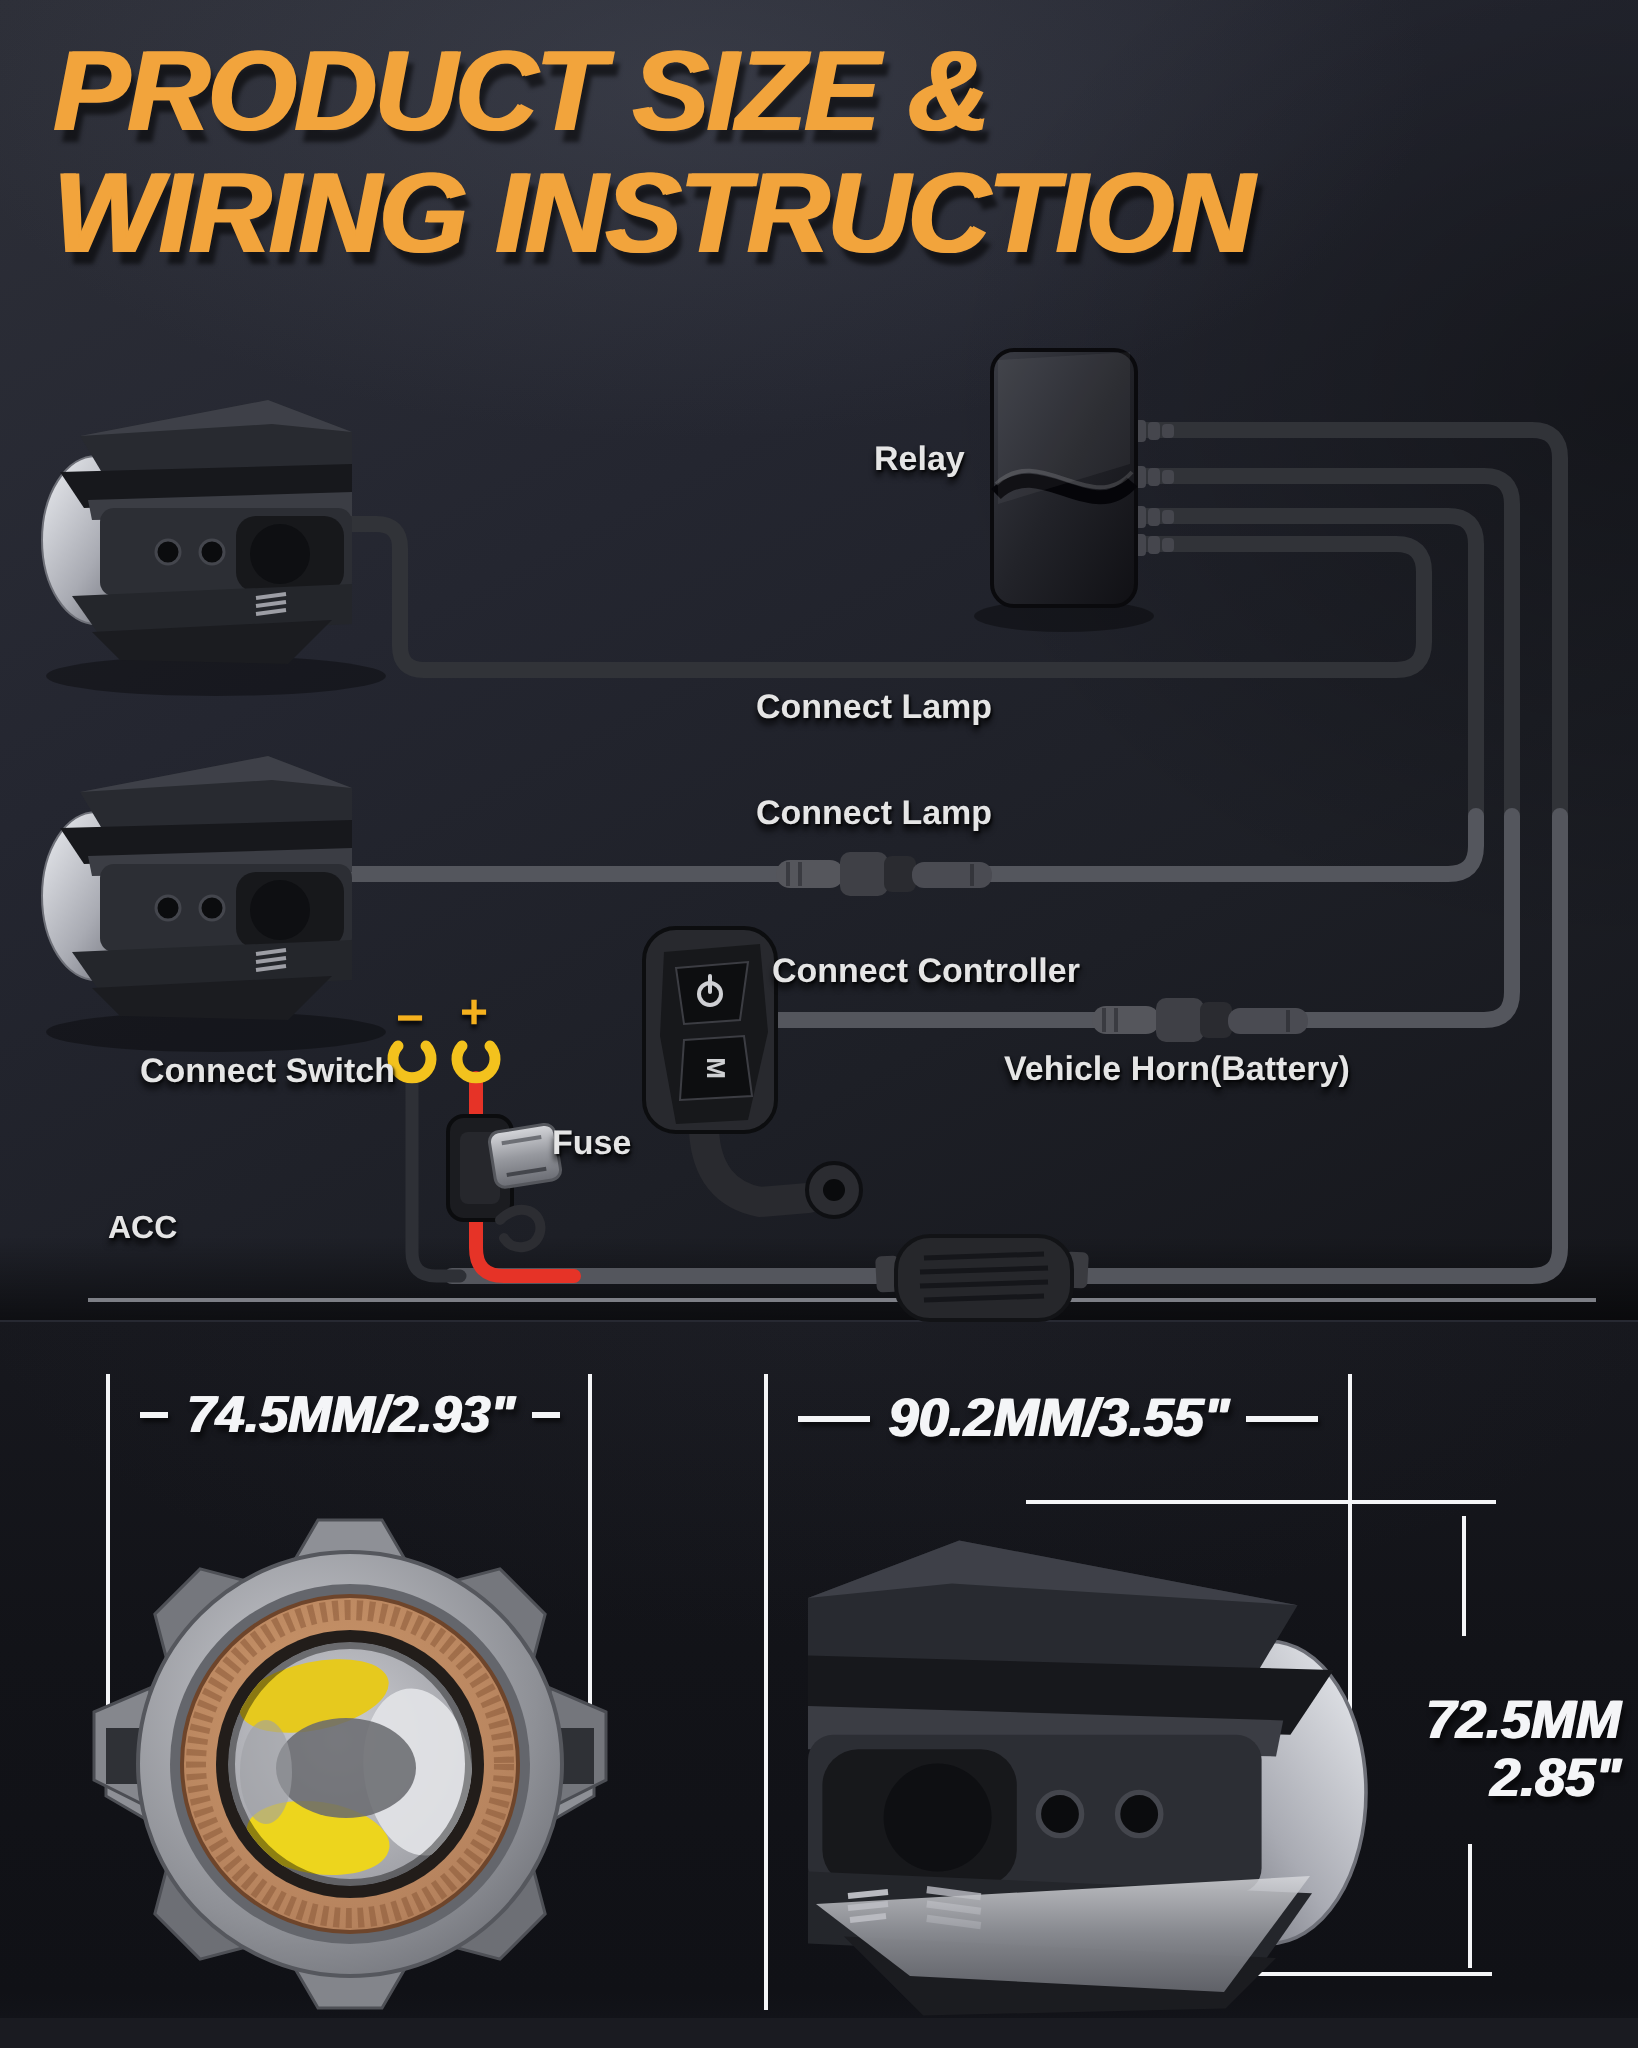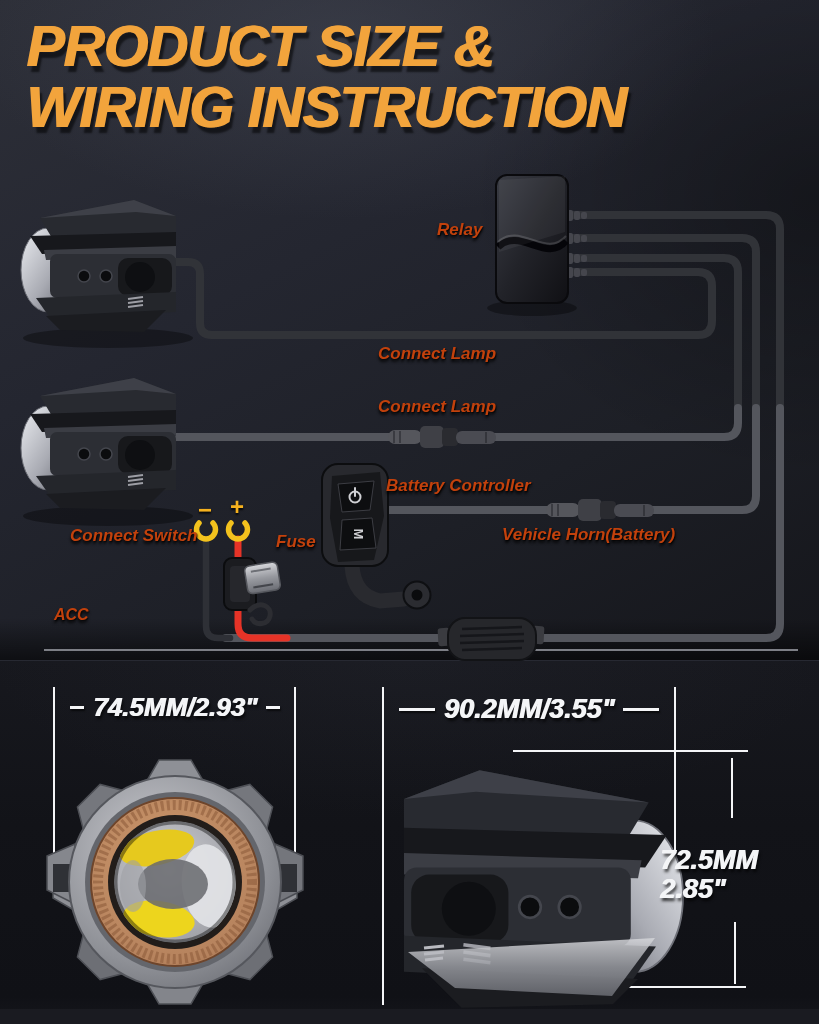--- a/index.html
+++ b/index.html
@@ -31,39 +31,39 @@
   
   .title{
     position:absolute;left:26px;top:16px;z-index:5;
     font-style:italic;font-weight:bold;font-size:57px;line-height:1.07;
     color:#F2A43C;letter-spacing:-1px;
     text-shadow:1.6px 0 0 #F2A43C, 4px 6px 2px rgba(0,0,0,.55);
     white-space:nowrap;
   }
   
   .lbl{
-    position:absolute;z-index:6;color:#c2410c;
-    font-style:italic;font-weight:bold;font-size:17px;white-space:nowrap;
+    position:absolute;z-index:6;color:#e5e5e5;
+    font-weight:bold;font-size:17px;white-space:nowrap;
     text-shadow:0 3px 3px rgba(0,0,0,.85), 1px 1px 1px rgba(0,0,0,.6);
   }
   .lbl.big{font-size:16px;}
   .sign{
     position:absolute;z-index:6;color:#F5B11E;
     font-weight:bold;font-size:24px;line-height:1;
     text-shadow:0 2px 2px rgba(0,0,0,.8);
   }
   
   .dim{
     position:absolute;z-index:6;display:flex;align-items:center;justify-content:center;gap:9px;
     color:#F4F5F7;font-style:italic;font-weight:bold;font-size:26px;white-space:nowrap;
     text-shadow:1px 0 0 #F4F5F7, 2px 3px 3px rgba(0,0,0,.7);
   }
   .dash{height:3px;background:#F4F5F7;display:inline-block;box-shadow:1px 2px 2px rgba(0,0,0,.6);}
   .dim-v{
-    position:absolute;z-index:6;text-align:left;
+    position:absolute;z-index:6;text-align:right;
     color:#F4F5F7;font-style:italic;font-weight:bold;font-size:27px;line-height:1.08;
     text-shadow:1px 0 0 #F4F5F7, 2px 3px 3px rgba(0,0,0,.7);
   }
   .footband{position:absolute;left:0;top:1009px;width:819px;height:15px;background:#1a1b21;z-index:3;}
 </style>
 </head>
 <body>
 
 <div class="stage">
   <div class="bg-top"></div>
@@ -290,24 +290,24 @@
   </svg>
 
   <div class="title">
     <div>PRODUCT SIZE &amp;</div>
     <div>WIRING INSTRUCTION</div>
   </div>
 
   <div class="lbl" style="left:437px;top:220px;">Relay</div>
   <div class="lbl" style="left:378px;top:344px;">Connect Lamp</div>
   <div class="lbl" style="left:378px;top:397px;">Connect Lamp</div>
-  <div class="lbl" style="left:386px;top:476px;">Battery Controller</div>
+  <div class="lbl" style="left:386px;top:476px;">Connect Controller</div>
   <div class="lbl" style="left:502px;top:525px;">Vehicle Horn(Battery)</div>
   <div class="lbl" style="left:70px;top:526px;">Connect Switch</div>
-  <div class="lbl" style="left:276px;top:532px;">Fuse</div>
+  <div class="lbl" style="left:276px;top:562px;">Fuse</div>
   <div class="lbl big" style="left:54px;top:606px;">ACC</div>
   <div class="sign" style="left:198px;top:498px;">−</div>
   <div class="sign" style="left:230px;top:495px;">+</div>
 
   <div class="dim" style="left:55px;top:692px;width:240px;">
     <span class="dash" style="width:14px"></span>
     <span>74.5MM/2.93"</span>
     <span class="dash" style="width:14px"></span>
   </div>
   <div class="dim" style="left:383px;top:694px;width:292px;font-size:27px;">

